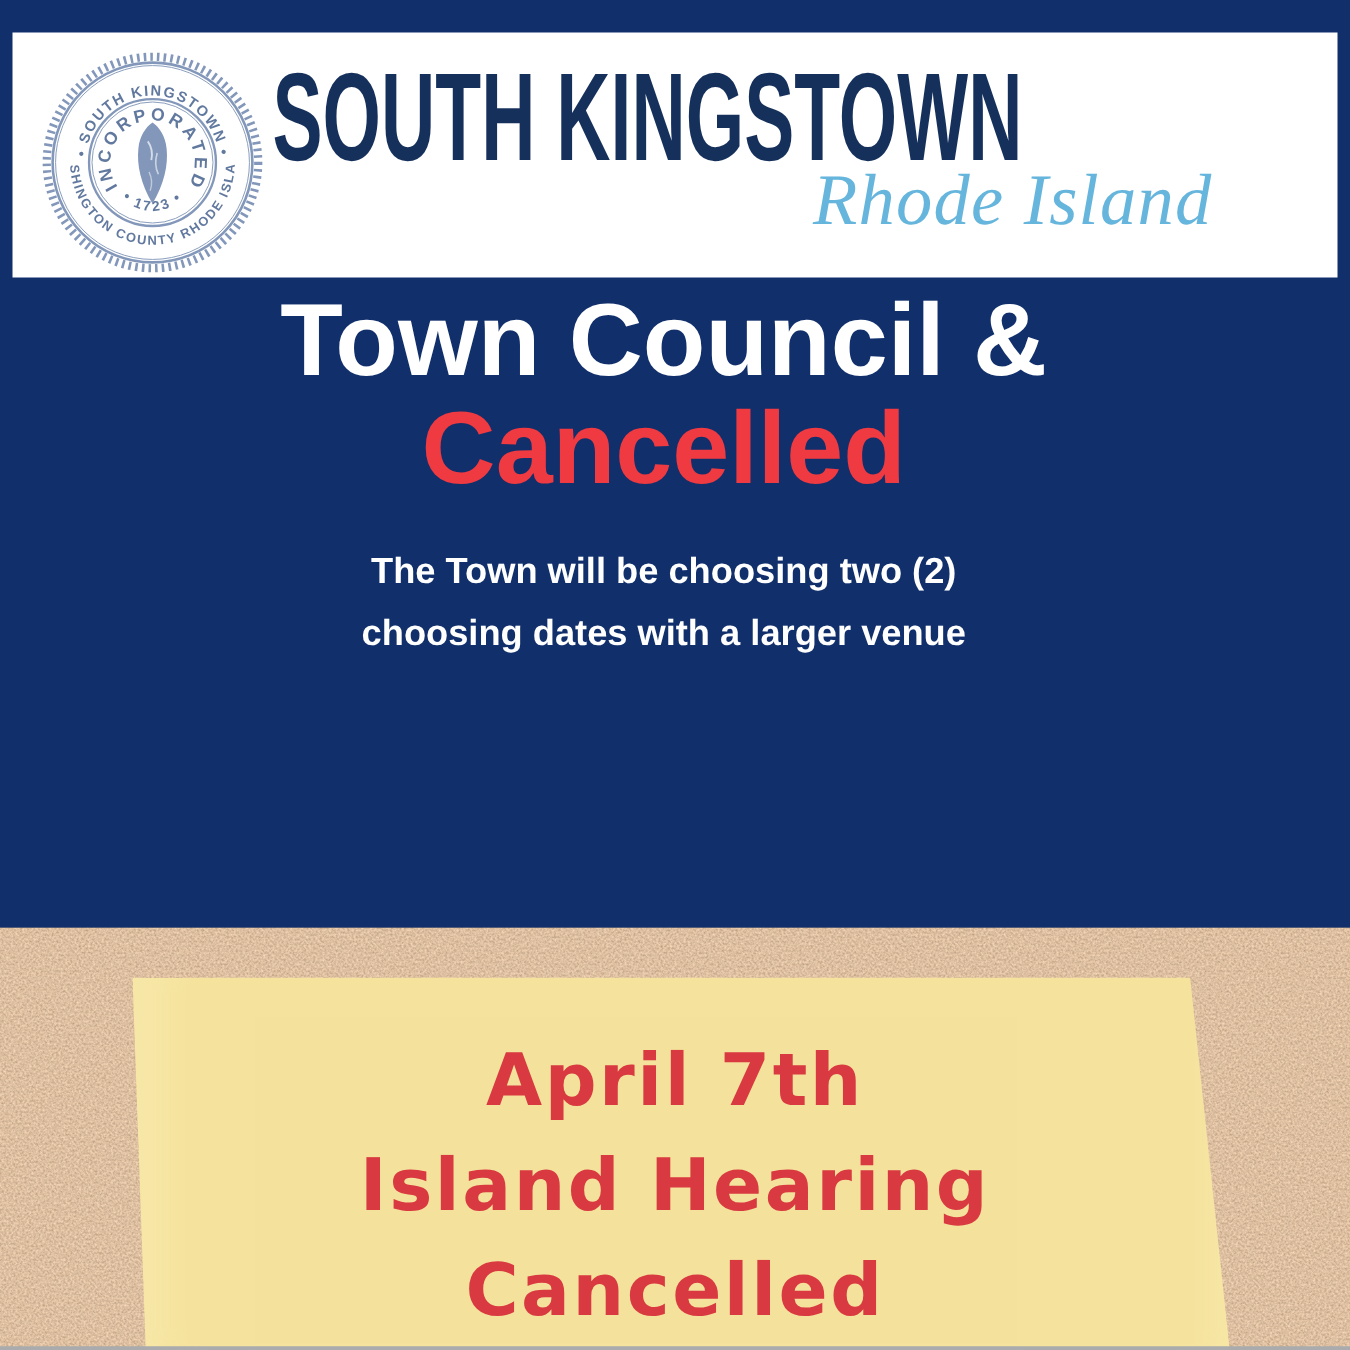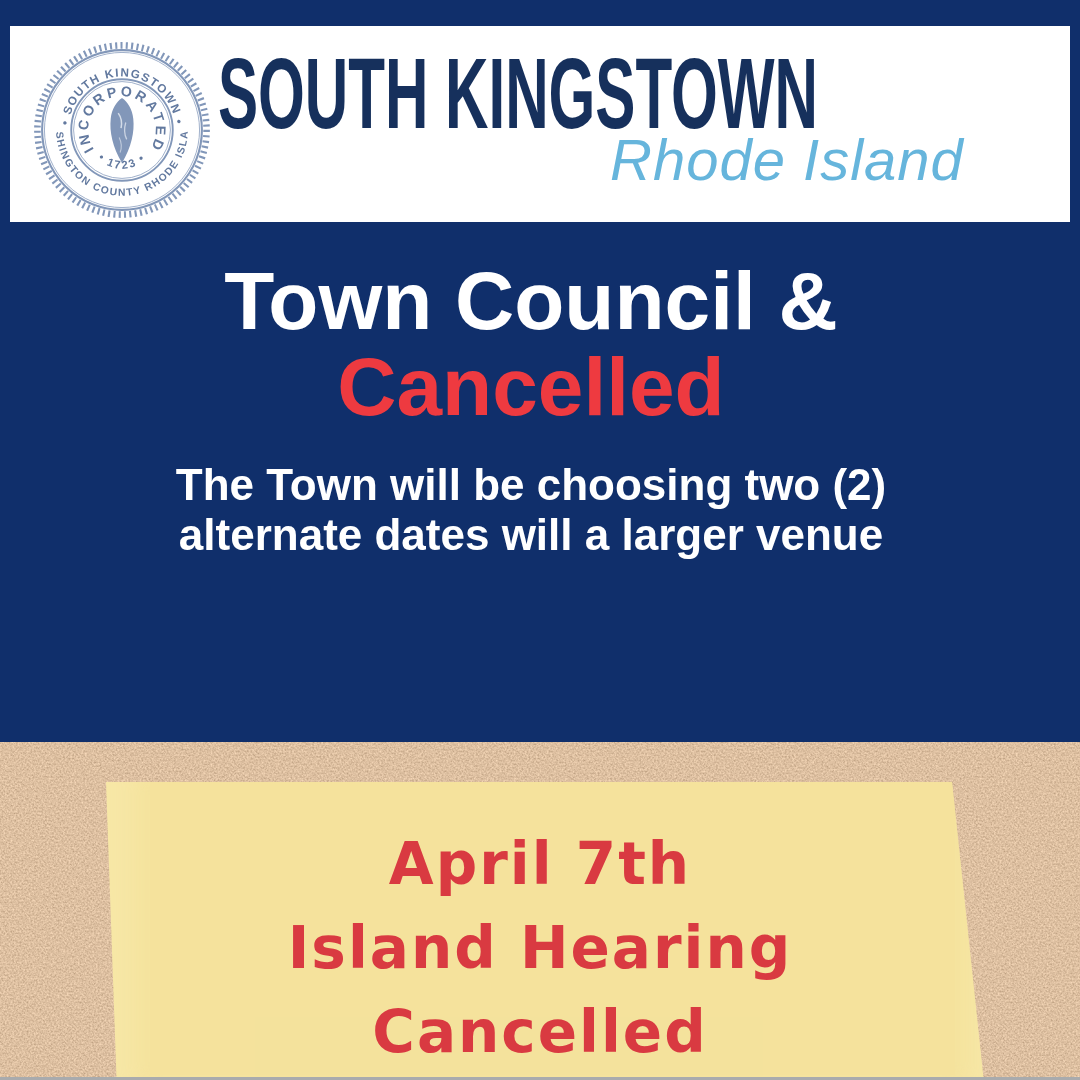--- a/index.html
+++ b/index.html
@@ -17,42 +17,42 @@
   .seal-ring-text{fill:var(--seal-text,#62799f);font-weight:bold;letter-spacing:1.5px;}
   .seal-inc-text{fill:var(--seal-text,#62799f);font-weight:bold;letter-spacing:3px;}
   .seal-year-text{fill:var(--seal-text,#62799f);font-weight:bold;letter-spacing:2px;}
   .wordmark-svg{position:absolute;left:208px;top:7px;overflow:visible;}
   .wordmark-svg text{
     font-family:"Liberation Sans",sans-serif;font-weight:bold;
     fill:var(--wordmark-navy,#16305c);
   }
   .state-script{
     position:absolute;left:600px;top:100px;width:360px;
-    text-align:left;
-    font-family:Liberation Sans, sans-serif;font-style:italic;
+    text-align:right;
+    font-family:Liberation Serif, serif;font-style:italic;
     font-size:58px;color:var(--script-blue,#66b5dc);
     letter-spacing:1px;
   }
   
   .announce{
     position:absolute;left:0;right:0;top:222px;height:520px;
-    text-align:center;padding-top:36px;box-sizing:border-box;
+    text-align:center;padding-top:8px;box-sizing:border-box;
     padding-right:18px;
   }
   .title-line{
     font-size:82px;line-height:86px;font-weight:bold;
     color:var(--white,#ffffff);letter-spacing:0px;
   }
   .alert-line{
     font-size:82px;line-height:86px;font-weight:bold;
     color:var(--alert-red,#ee3a40);
   }
   .subtitle{margin-top:30px;}
   .subtitle-line{
-    font-size:44px;line-height:50px;font-weight:bold;
+    font-size:29px;line-height:50px;font-weight:bold;
     color:var(--white,#ffffff);
   }
   
   .cork{position:absolute;left:0;right:0;top:742px;height:338px;overflow:hidden;}
   .cork-svg{position:absolute;left:0;top:0;}
   .sticky-note{
     position:absolute;left:0;top:0;width:1080px;height:338px;
     background:var(--note-yellow,#f7e7a6);
     clip-path:polygon(106px 0px,952px 0px,988px 338px,118px 338px);
     margin-top:40px;
@@ -118,21 +118,21 @@
     </svg>
 
     <div class="state-script">Rhode Island</div>
   </div>
 
   <div class="announce">
     <div class="title-line">Town Council &amp;</div>
     <div class="alert-line">Cancelled</div>
     <div class="subtitle">
       <div class="subtitle-line">The Town will be choosing two (2)</div>
-      <div class="subtitle-line">alternate dates will a larger venue</div>
+      <div class="subtitle-line">choosing dates with a larger venue</div>
     </div>
   </div>
 
   <div class="cork">
     <svg class="cork-svg" width="1080" height="338" aria-hidden="true">
       <defs>
         <filter id="corkNoise" x="0" y="0" width="100%" height="100%">
           <feTurbulence type="fractalNoise" baseFrequency="0.55" numOctaves="3" seed="7"></feTurbulence>
           <feColorMatrix type="matrix" values="0.55 0 0 0 0.45
                     0.45 0 0 0 0.30

